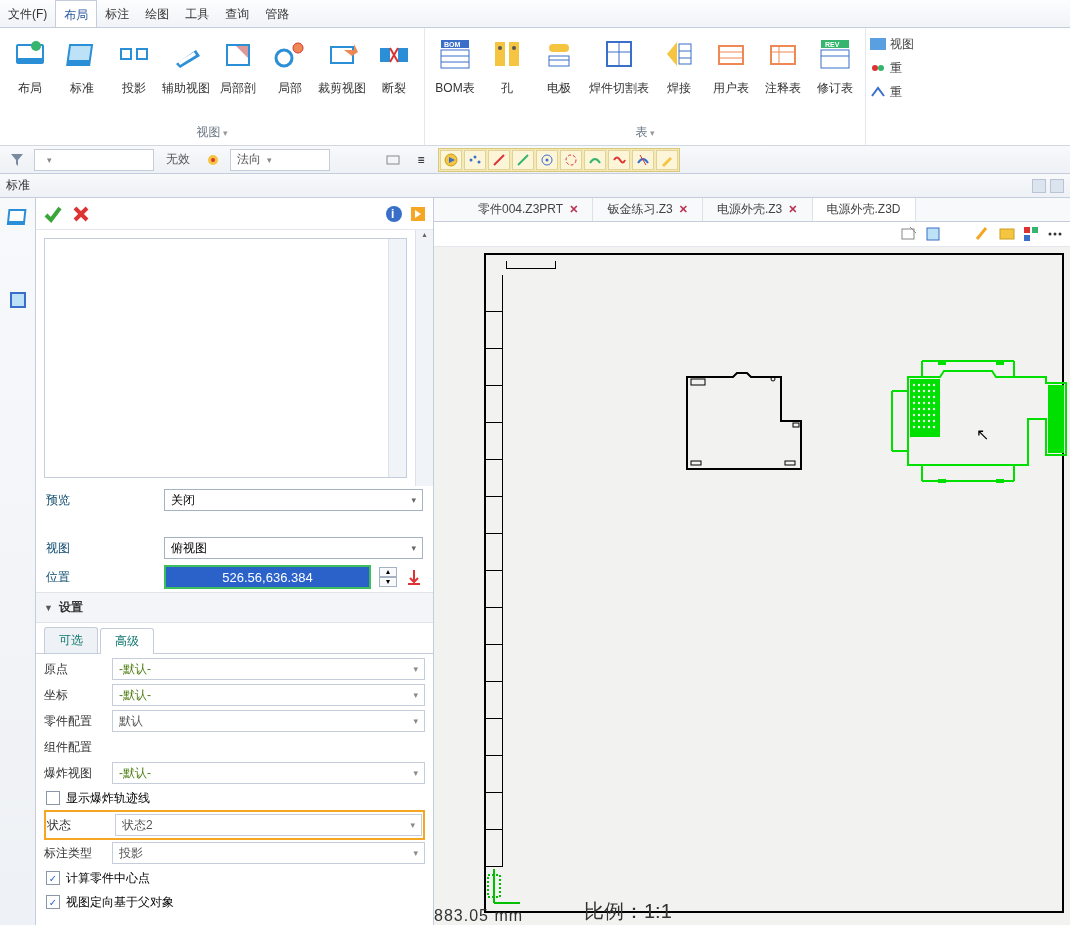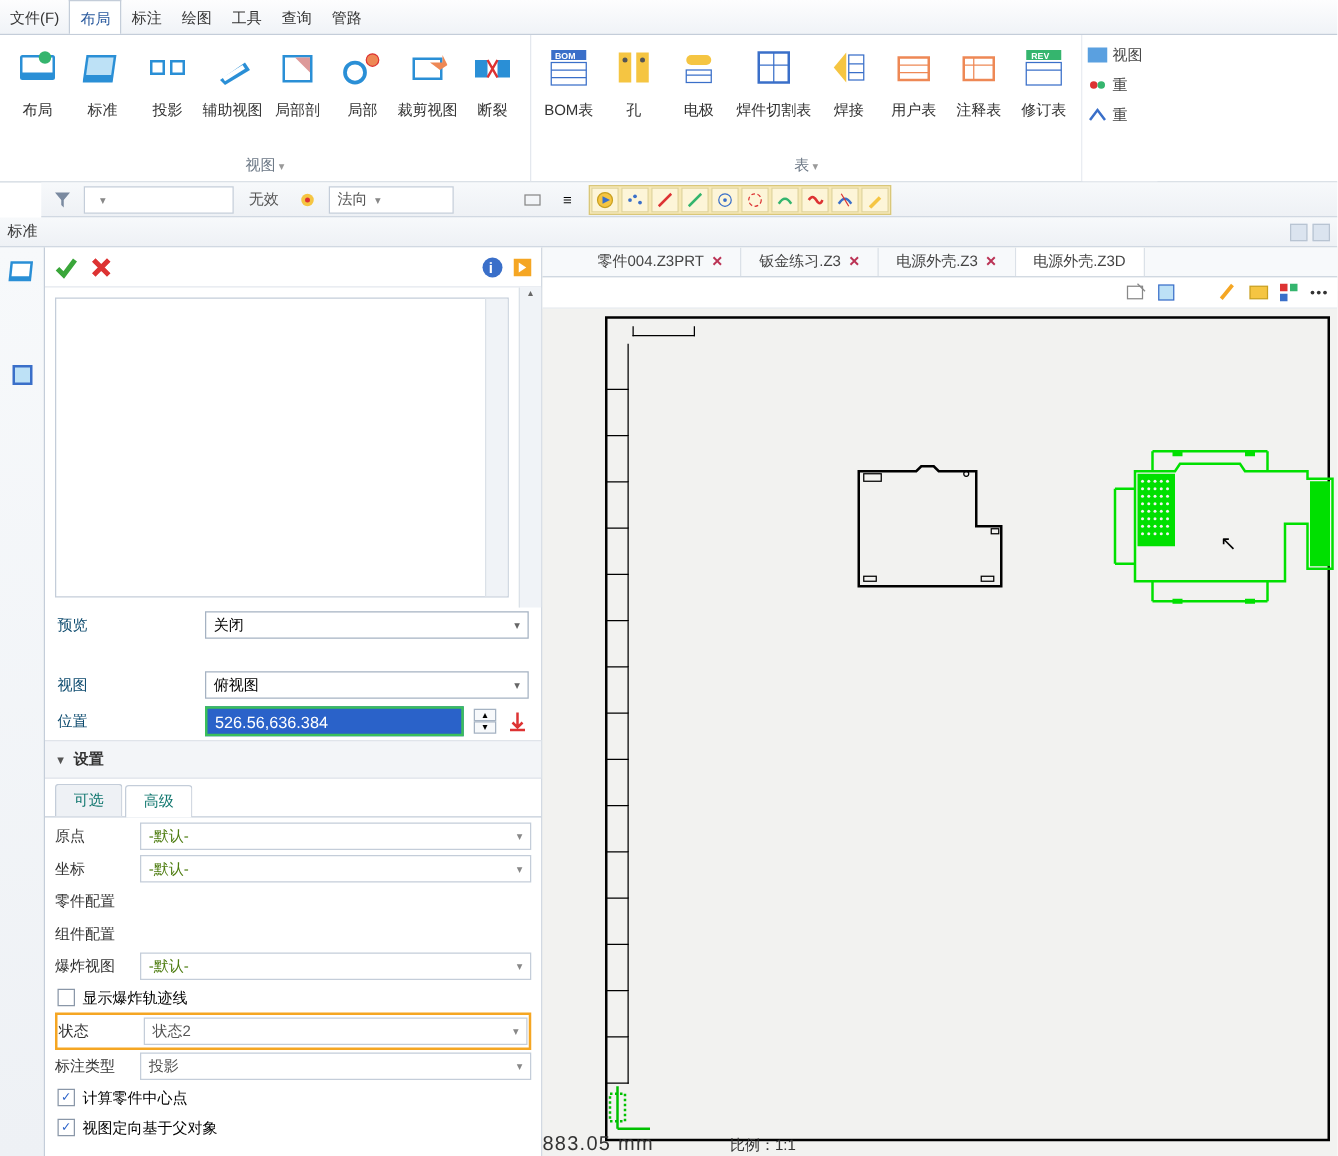--- a/index.html
+++ b/index.html
@@ -14,21 +14,21 @@
 .ribbon { display: flex; background: #fff; border-bottom: 1px solid #d0d7e0; height: 118px; }
 .ribbon-group { display: flex; flex-direction: column; align-items: center; border-right: 1px solid #e4e8ee; padding: 0 4px; }
 .ribbon-items { display: flex; flex: 1; align-items: flex-start; }
 .ribbon-btn { display: flex; flex-direction: column; align-items: center; justify-content: flex-start; width: 52px; padding: 4px 2px; cursor: pointer; }
 .ribbon-icon { width: 32px; height: 32px; margin: 6px 0 10px 0; }
 .ribbon-label { font-size: 12px; color: #333; text-align: center; white-space: nowrap; }
 .ribbon-group-label { font-size: 12px; color: #6b7785; padding: 2px 0 4px 0; }
 .ribbon-group-label::after { content: " ▾"; font-size: 9px; color: #999; }
 
 
-.sec-toolbar { display: flex; align-items: center; height: 28px; background: linear-gradient(#f7f9fb, #eef1f5); border-bottom: 1px solid #c4cdd9; padding: 0 6px; gap: 6px; margin-left: 33px; }
+.sec-toolbar { display: flex; align-items: center; height: 28px; background: linear-gradient(#f7f9fb, #eef1f5); border-bottom: 1px solid #c4cdd9; padding: 0 6px; gap: 6px; }
 .sec-dd { display: inline-flex; align-items: center; height: 22px; padding: 0 6px; border: 1px solid #c4cdd9; background: #fff; font-size: 12px; color: #555; }
 .sec-dd.wide { width: 100px; }
 .sec-dd::after { content: "▾"; margin-left: 6px; font-size: 9px; color: #888; }
 .sec-txt { color: #555; padding: 0 6px; }
 .icon-btn { width: 22px; height: 22px; display: inline-flex; align-items: center; justify-content: center; border: 1px solid transparent; }
 .tool-row { display: flex; gap: 2px; align-items: center; background: #f7e9b6; padding: 1px; border: 1px solid #d9c77a; }
 .tool-row .tbtn { width: 22px; height: 20px; background: #fdf5d8; border: 1px solid #e0d39a; display: flex; align-items: center; justify-content: center; }
 
 
 .panel-hdr { height: 24px; background: linear-gradient(#f7f9fb, #eef1f5); border-bottom: 1px solid #c4cdd9; display: flex; align-items: center; padding: 0 6px; justify-content: space-between; }
@@ -43,21 +43,21 @@
 
 .left-panel { width: 398px; background: #fff; border-right: 1px solid #c4cdd9; display: flex; flex-direction: column; position: relative; }
 .lp-top { display: flex; align-items: center; height: 32px; padding: 0 6px; gap: 6px; border-bottom: 1px solid #e4e8ee; }
 .preview-box { height: 240px; border: 1px solid #c4cdd9; margin: 8px; background: #fff; position: relative; }
 .preview-sb { position: absolute; right: 0; top: 0; width: 18px; height: 100%; background: #f0f3f7; border-left: 1px solid #dbe1e8; }
 
 .prop-row { display: flex; align-items: center; padding: 3px 10px; gap: 8px; }
 .prop-label { width: 110px; color: #0c4a6e; }
 .prop-dd { flex: 1; height: 22px; border: 1px solid #a5b2c2; background: #fff; display: flex; align-items: center; padding: 0 6px; justify-content: space-between; }
 .prop-dd::after { content: "▾"; font-size: 9px; color: #666; }
-.prop-input { flex: 1; height: 24px; border: 2px solid #3bbf5a; background: #2a62c9; color: #fff; display: flex; align-items: center; padding: 0 6px; font-size: 13px; }
+.prop-input { flex: 1; height: 24px; border: 2px solid #3bbf5a; background: #2a62c9; color: #fff; display: flex; align-items: center; padding: 0 6px; font-size: 13px; justify-content: center; }
 .spin { width: 18px; display: flex; flex-direction: column; }
 .spin span { height: 10px; border: 1px solid #a5b2c2; font-size: 8px; text-align: center; line-height: 8px; background: #f7f9fb; }
 
 .section-hdr { display: flex; align-items: center; padding: 6px 8px; background: #f3f5f8; border-top: 1px solid #e0e4ea; border-bottom: 1px solid #e0e4ea; font-weight: bold; color: #333; }
 .section-hdr::before { content: "▼"; font-size: 9px; margin-right: 6px; color: #555; }
 
 .tabs { display: flex; padding: 4px 8px 0 8px; gap: 2px; border-bottom: 1px solid #c4cdd9; }
 .tab { padding: 4px 14px; border: 1px solid #c4cdd9; border-bottom: none; background: #eef1f5; color: #0f766e; border-radius: 3px 3px 0 0; }
 .tab.active { background: #fff; position: relative; top: 1px; }
 
@@ -83,21 +83,21 @@
 .drawing-frame { position: absolute; left: 50px; top: 6px; width: 580px; height: 660px; border: 2px solid #000; background: #f2f2f0; }
 .tick-col { position: absolute; left: -1px; top: 20px; bottom: 1px; width: 18px; }
 .tick { height: 37px; border-bottom: 1px solid #000; border-right: 1px solid #000; }
 .inner-top { position: absolute; left: 20px; top: 6px; width: 50px; height: 8px; border: 1px solid #000; border-top: none; }
 
 .part-a { position: absolute; left: 195px; top: 110px; }
 .part-b { position: absolute; left: 392px; top: 100px; }
 
 .cursor { position: absolute; left: 490px; top: 170px; font-size: 16px; }
 .status-num { position: absolute; left: 0px; bottom: 0px; font-size: 16px; color: #333; letter-spacing: 1px; }
-.status-scale { position: absolute; left: 150px; bottom: 0px; font-size: 12px; color: #333; }
+.status-scale { position: absolute; left: 150px; bottom: 0px; font-size: 20px; color: #333; }
 .green-csys { position: absolute; left: 50px; bottom: 12px; }
 
 
 .right-strip { width: 60px; background: #fff; border-left: 1px solid #c4cdd9; padding: 4px; }
 .rs-row { display: flex; align-items: center; gap: 4px; height: 24px; color: #444; }
 .rs-ic { width: 16px; height: 16px; }
 
 
 svg { display: block; }
 </style>
@@ -461,20 +461,23 @@
           </div>
         </div>
       <div class="grow">
           <span class="glabel">坐标</span>
           <div class="gdd ital">
             <span>-默认-</span>
           </div>
         </div>
       <div class="grow">
           <span class="glabel">零件配置</span>
+          <div class="gdd">
+            <span>默认</span>
+          </div>
         </div>
       <div class="grow">
           <span class="glabel">组件配置</span>
         </div>
       <div class="grow">
           <span class="glabel">爆炸视图</span>
           <div class="gdd ital">
             <span>-默认-</span>
           </div>
         </div>

